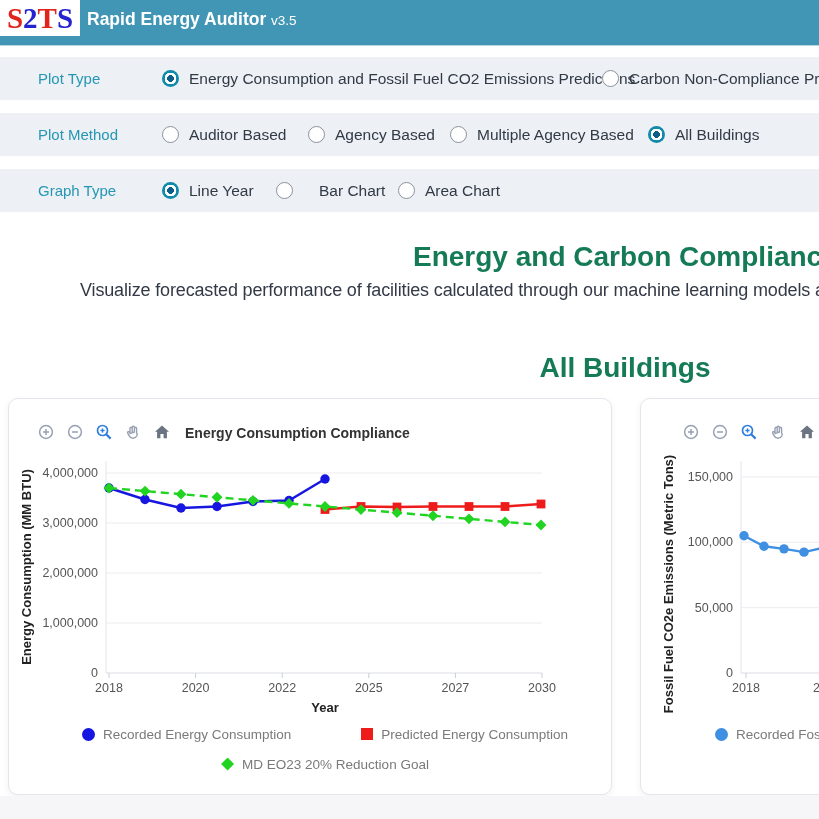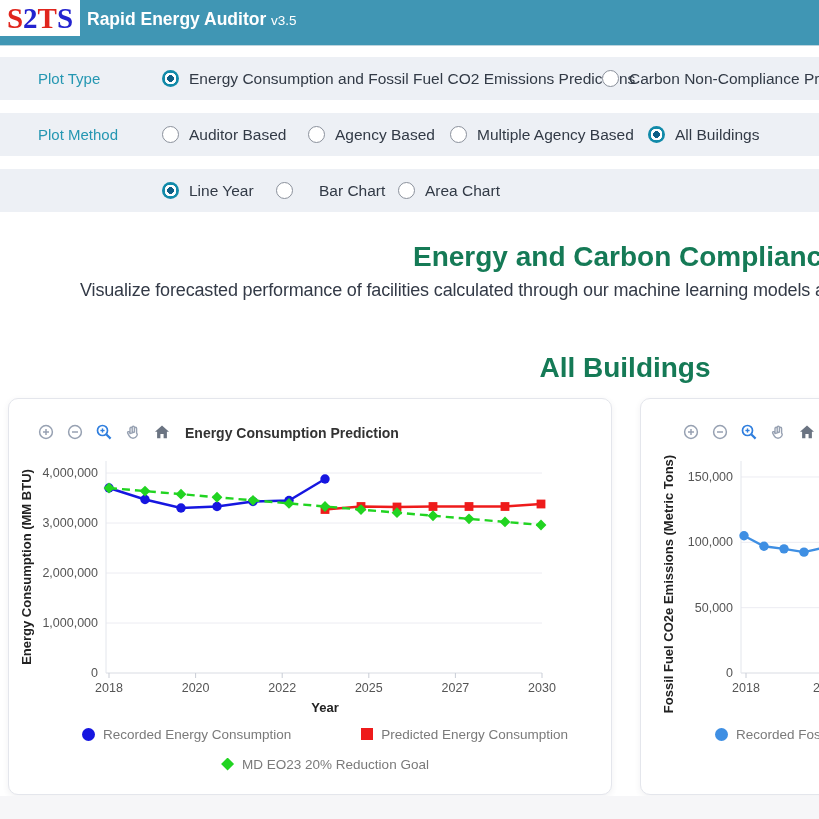--- a/index.html
+++ b/index.html
@@ -95,20 +95,21 @@
       <span class="rdot off"></span>
       <span class="rtext">Multiple Agency Based</span>
     </label>
     <label class="radio" style="left:648px;">
       <span class="rdot on"></span>
       <span class="rtext">All Buildings</span>
     </label>
   </div>
 
   <div class="row" style="top:169px;">
+    <div class="row-label">Graph Type</div>
     <label class="radio" style="left:162px;">
       <span class="rdot on"></span>
       <span class="rtext">Line Year</span>
     </label>
     <label class="radio" style="left:276px;gap:26px;">
       <span class="rdot off"></span>
       <span class="rtext">Bar Chart</span>
     </label>
     <label class="radio" style="left:398px;">
       <span class="rdot off"></span>
@@ -137,21 +138,21 @@
             <line x1="7.5" y1="5.4" x2="7.5" y2="9.6" stroke="#2f7ede" stroke-width="1.4"></line>
             <line x1="5.4" y1="7.5" x2="9.6" y2="7.5" stroke="#2f7ede" stroke-width="1.4"></line>
           </svg></span>
       <span class="mb-icon"><svg width="18" height="18" viewBox="0 0 18 18">
             <path d="M6 10 V5.4 a1.1 1.1 0 0 1 2.2 0 V9 M8.2 9 V4.3 a1.1 1.1 0 0 1 2.2 0 V9 M10.4 9 V5.4 a1.1 1.1 0 0 1 2.2 0 V10.2 c.8 .5 .8 1.6 .3 2.6 c-.8 1.6 -2 2.5 -3.9 2.5 c-1.8 0 -3 -.8 -3.8 -2.4 L3.7 10.1 a1 1 0 0 1 1.8 -.9 L6 10.6 Z" fill="none" stroke="#97a1b2" stroke-width="1.4" stroke-linecap="round" stroke-linejoin="round"></path>
           </svg></span>
       <span class="mb-icon"><svg width="18" height="18" viewBox="0 0 18 18">
             <path d="M9 2.6 L16 8.7 H13.9 V15.2 H10.6 V10.9 H7.4 V15.2 H4.1 V8.7 H2 Z" fill="#6b7482"></path>
           </svg></span>
     </div>
-    <div class="chart-title">Energy Consumption Prediction</div>
+    <div class="chart-title">Energy Consumption Compliance</div>
     <svg class="plot" width="604" height="397">
         <text x="89" y="278" text-anchor="end" fill="#555" font-size="12.5">0</text>
         <line x1="97" x2="533" y1="224" y2="224" stroke="#ececf2" stroke-width="1"></line>
         <text x="89" y="228" text-anchor="end" fill="#555" font-size="12.5">1,000,000</text>
         <line x1="97" x2="533" y1="174" y2="174" stroke="#ececf2" stroke-width="1"></line>
         <text x="89" y="178" text-anchor="end" fill="#555" font-size="12.5">2,000,000</text>
         <line x1="97" x2="533" y1="124" y2="124" stroke="#ececf2" stroke-width="1"></line>
         <text x="89" y="128" text-anchor="end" fill="#555" font-size="12.5">3,000,000</text>
         <line x1="97" x2="533" y1="74" y2="74" stroke="#ececf2" stroke-width="1"></line>
         <text x="89" y="78" text-anchor="end" fill="#555" font-size="12.5">4,000,000</text>

